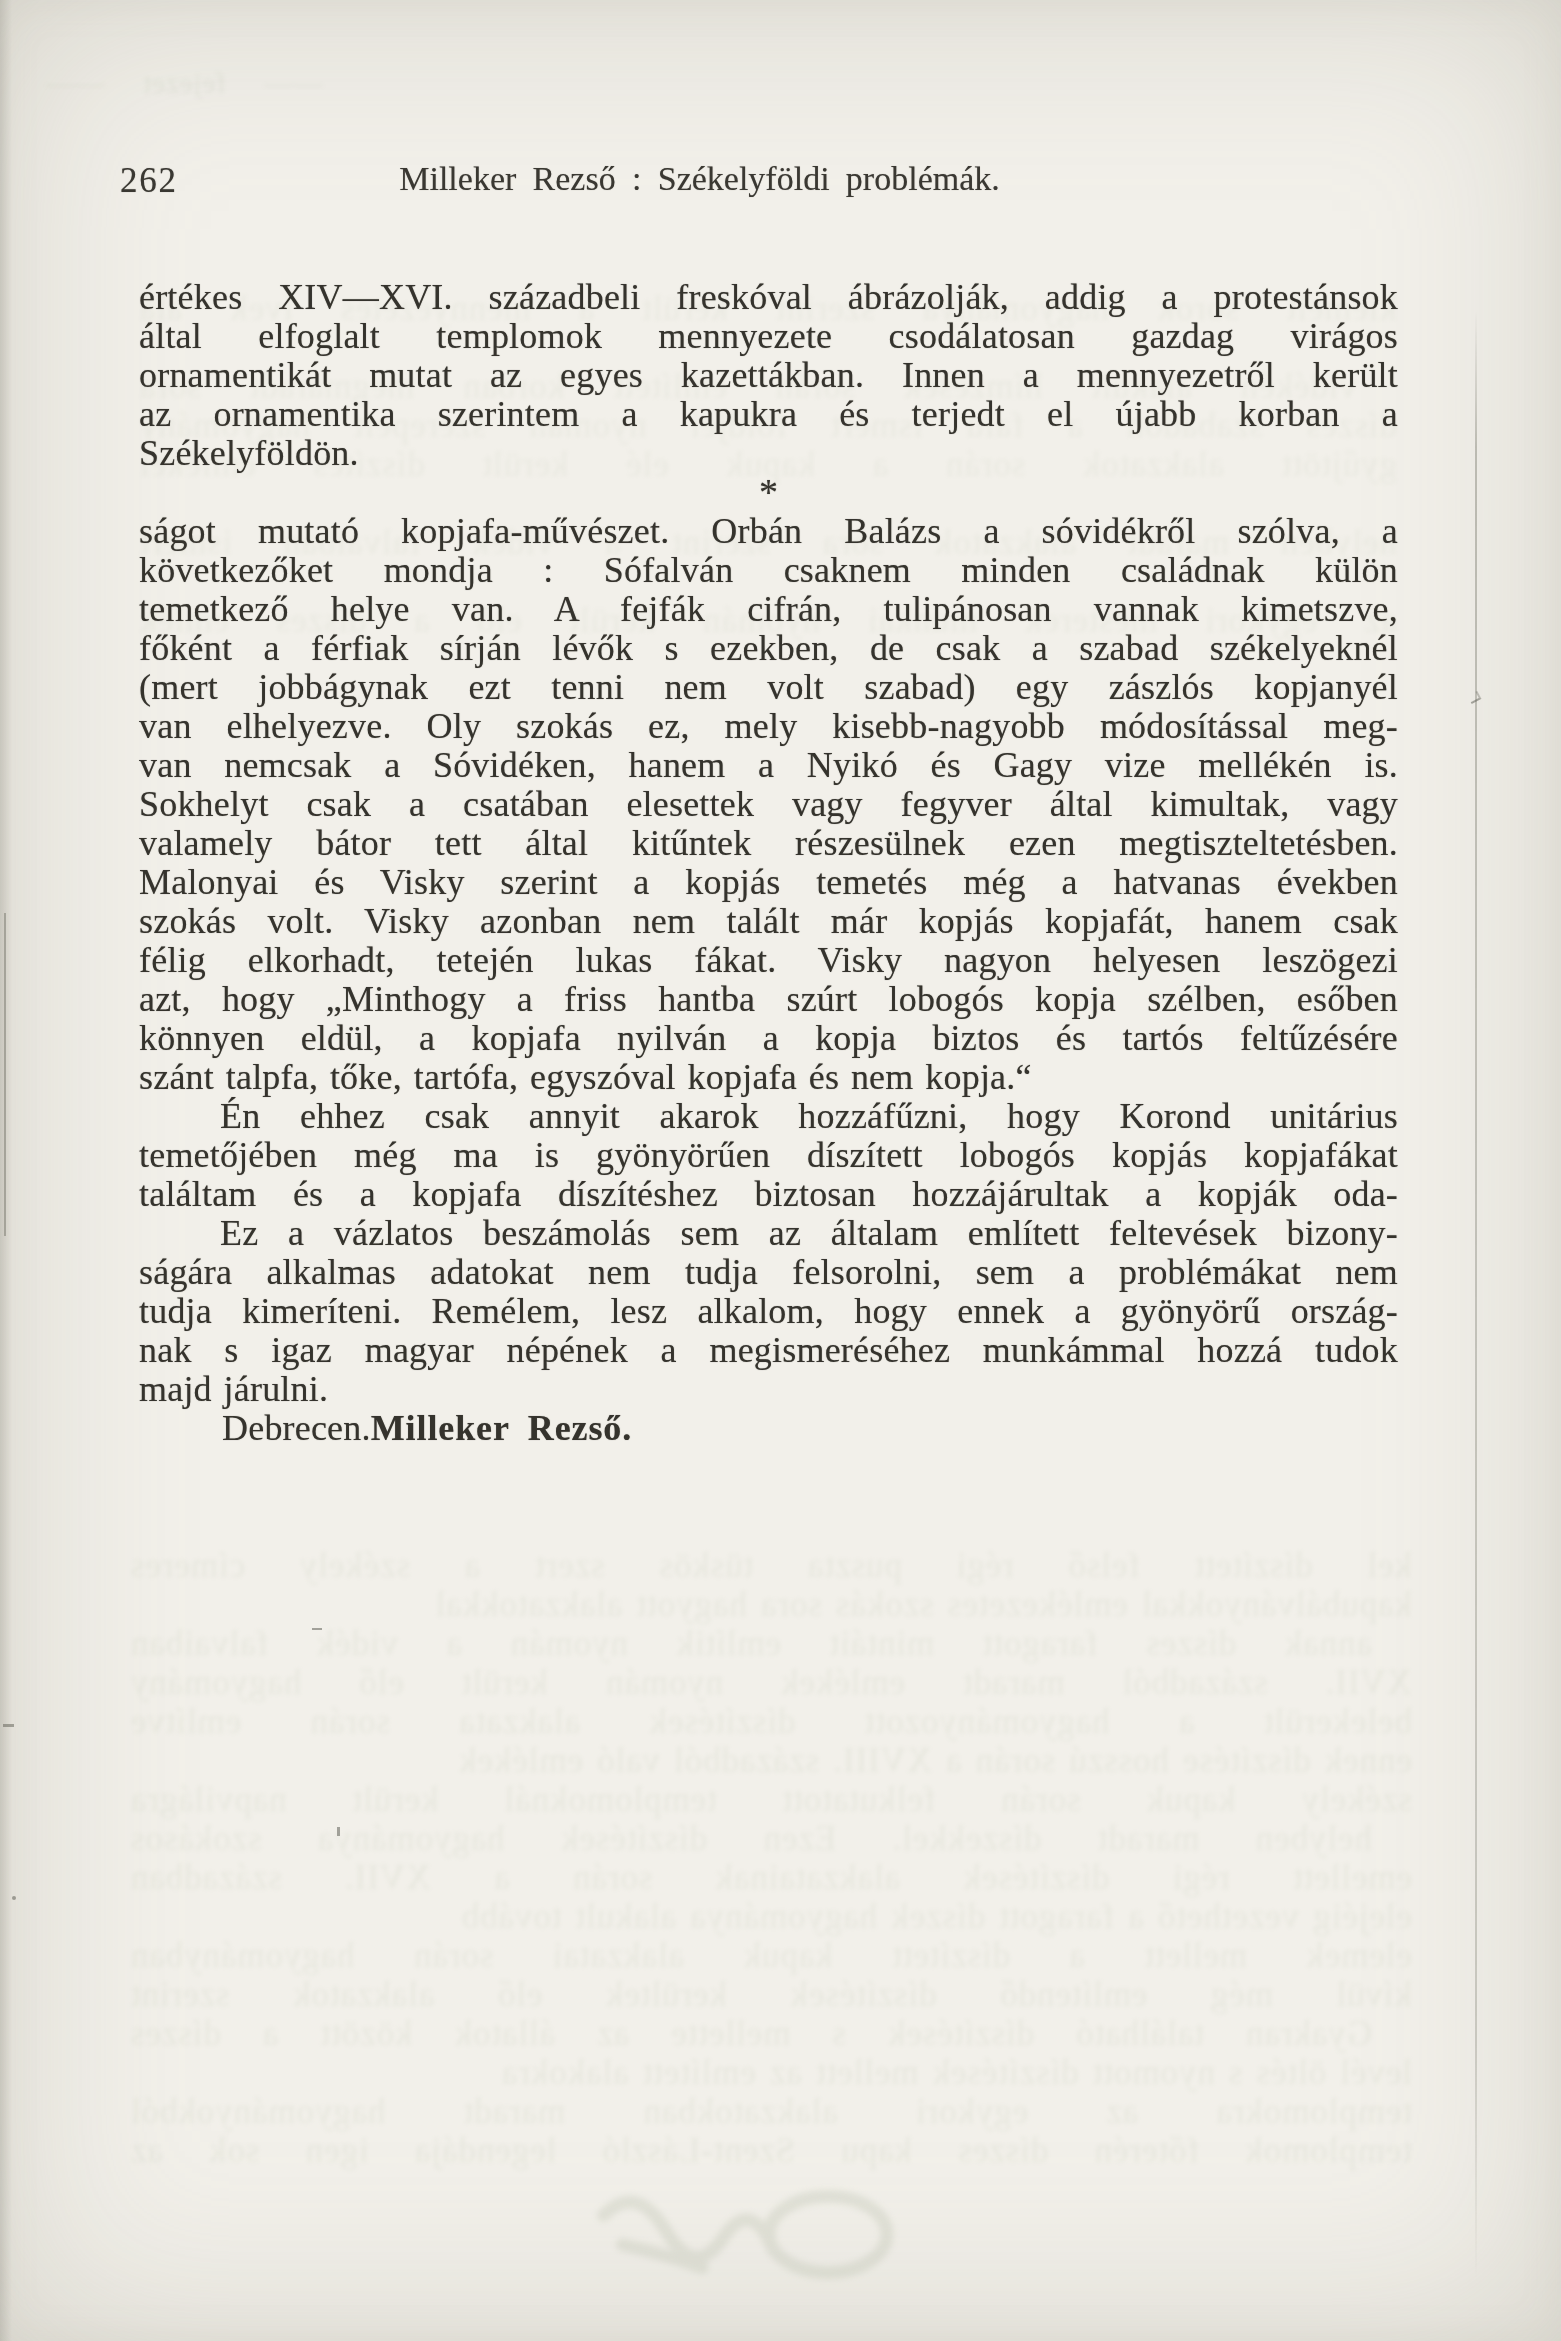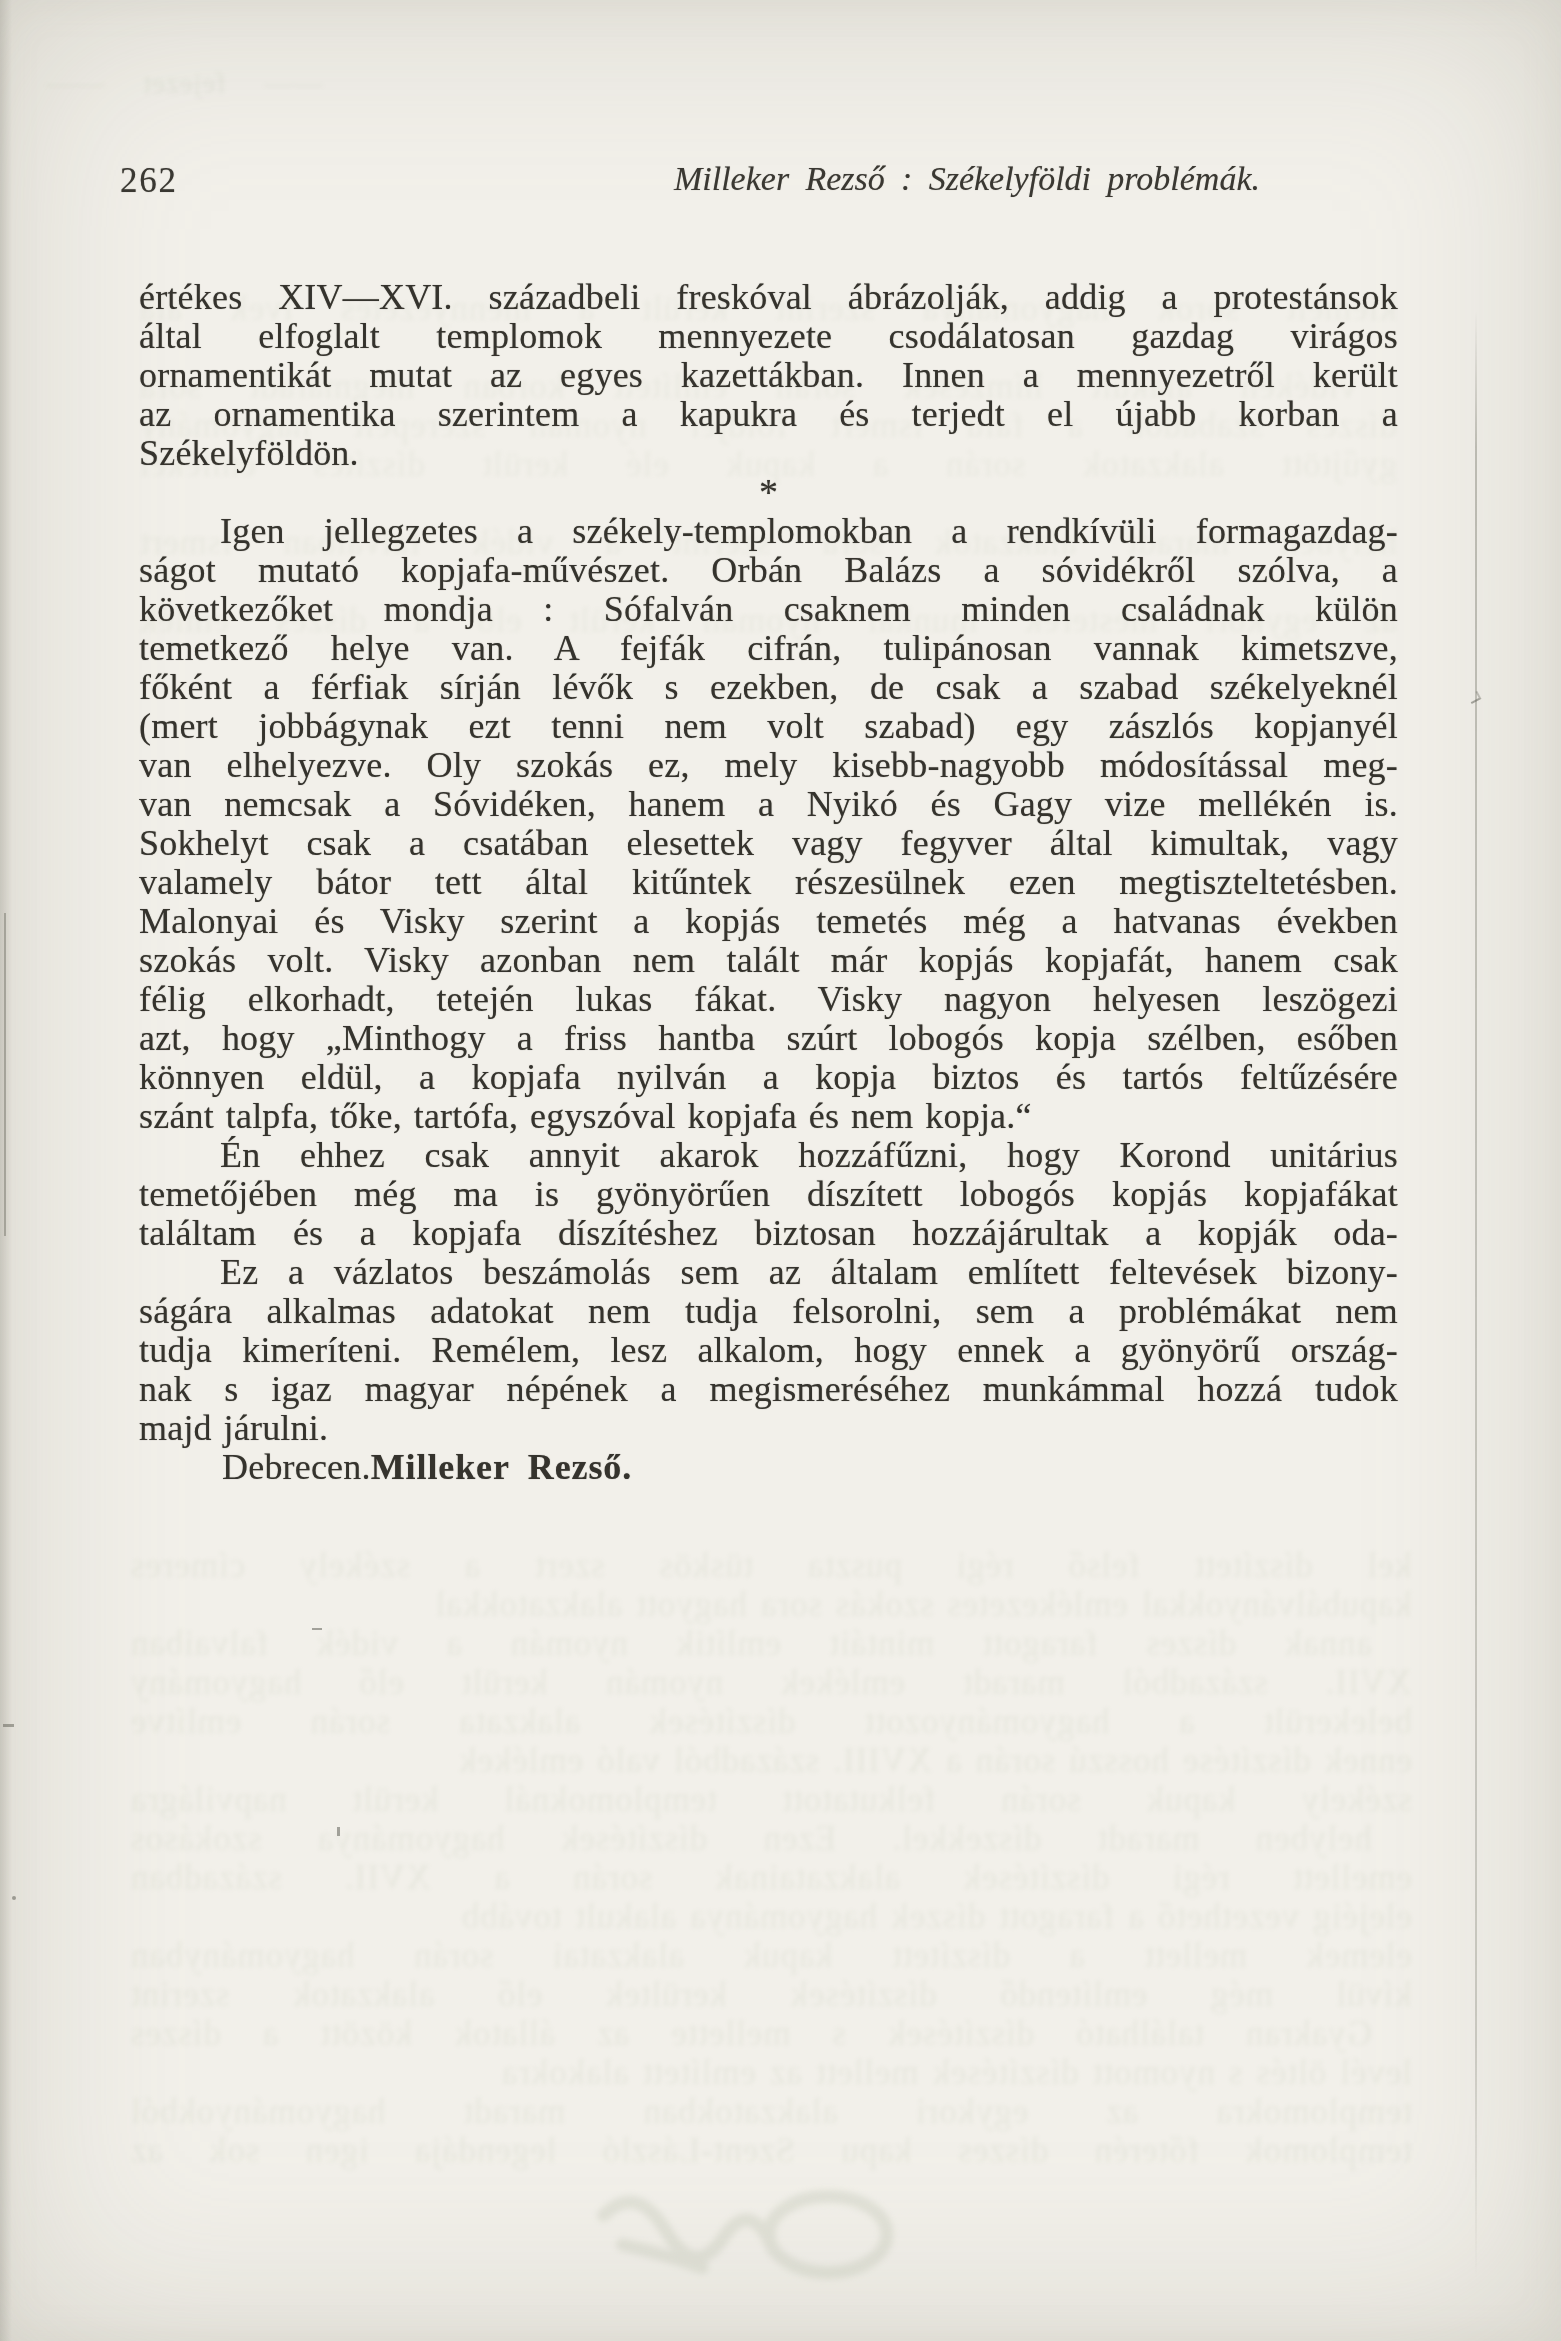--- a/index.html
+++ b/index.html
@@ -14,21 +14,21 @@
     box-shadow:inset 0 0 191px rgba(150,145,128,.30), inset 0 0 43px rgba(150,145,128,.10);
   }
   
   .pageno{
     position:absolute;left:120px;top:161px;
     font-size:35px;letter-spacing:1.7px;color:#3a3832;
     text-shadow:0 0 0.9px rgba(58,56,50,.5);
   }
   .runhead{
     position:absolute;left:139px;top:160px;width:1121px;
-    text-align:right;font-style:italic;font-size:34px;word-spacing:7.8px;
+    text-align:center;font-size:34px;word-spacing:7.8px;
     color:#3a3832;text-shadow:0 0 0.9px rgba(58,56,50,.45);
   }
   
   .textcol{
     position:absolute;left:139px;top:278px;width:1259px;
     font-size:36px;line-height:39px;word-spacing:2.6px;letter-spacing:0.2px;
     text-shadow:0 0 1px rgba(60,58,50,.5);
   }
   .ln{height:39px;text-align:justify;text-align-last:justify;white-space:normal;}
   .lastln{text-align-last:left;}
@@ -109,21 +109,20 @@
 
   <div class="textcol">
     <div class="ln">értékes XIV—XVI. századbeli freskóval ábrázolják, addig a protestánsok</div>
     <div class="ln">által elfoglalt templomok mennyezete csodálatosan gazdag virágos</div>
     <div class="ln">ornamentikát mutat az egyes kazettákban. Innen a mennyezetről került</div>
     <div class="ln">az ornamentika szerintem a kapukra és terjedt el újabb korban a</div>
     <div class="ln lastln">Székelyföldön.</div>
 
     <div class="ln star">*</div>
 
-    <div class="ln ind">Igen jellegzetes a székely-templomokban a rendkívüli formagazdag-</div>
     <div class="ln">ságot mutató kopjafa-művészet. Orbán Balázs a sóvidékről szólva, a</div>
     <div class="ln">következőket mondja : Sófalván csaknem minden családnak külön</div>
     <div class="ln">temetkező helye van. A fejfák cifrán, tulipánosan vannak kimetszve,</div>
     <div class="ln">főként a férfiak sírján lévők s ezekben, de csak a szabad székelyeknél</div>
     <div class="ln">(mert jobbágynak ezt tenni nem volt szabad) egy zászlós kopjanyél</div>
     <div class="ln">van elhelyezve. Oly szokás ez, mely kisebb-nagyobb módosítással meg-</div>
     <div class="ln">van nemcsak a Sóvidéken, hanem a Nyikó és Gagy vize mellékén is.</div>
     <div class="ln">Sokhelyt csak a csatában elesettek vagy fegyver által kimultak, vagy</div>
     <div class="ln">valamely bátor tett által kitűntek részesülnek ezen megtiszteltetésben.</div>
     <div class="ln">Malonyai és Visky szerint a kopjás temetés még a hatvanas években</div>

